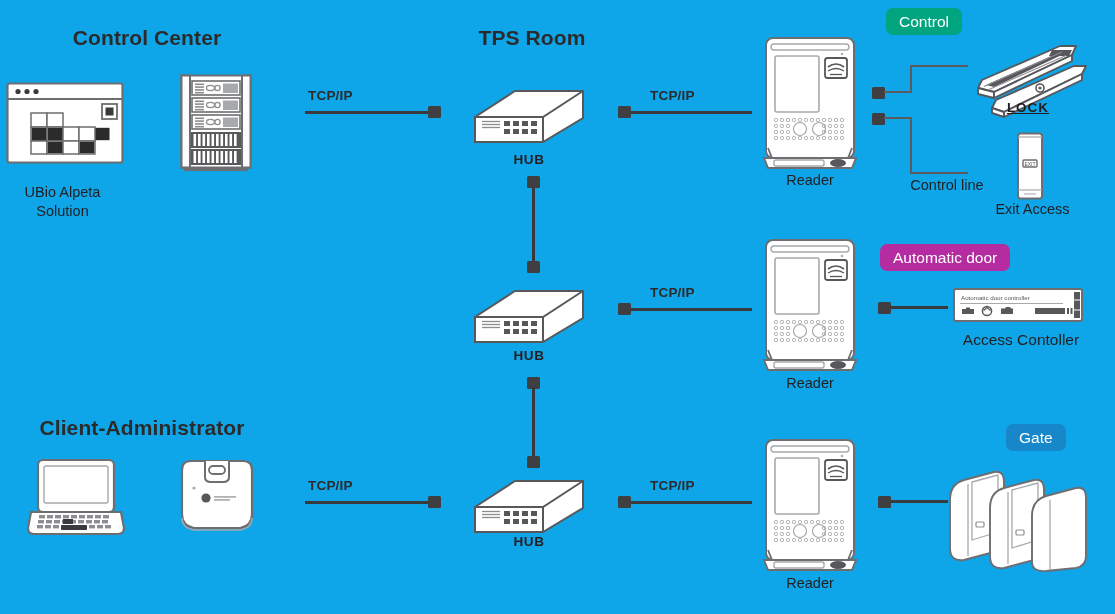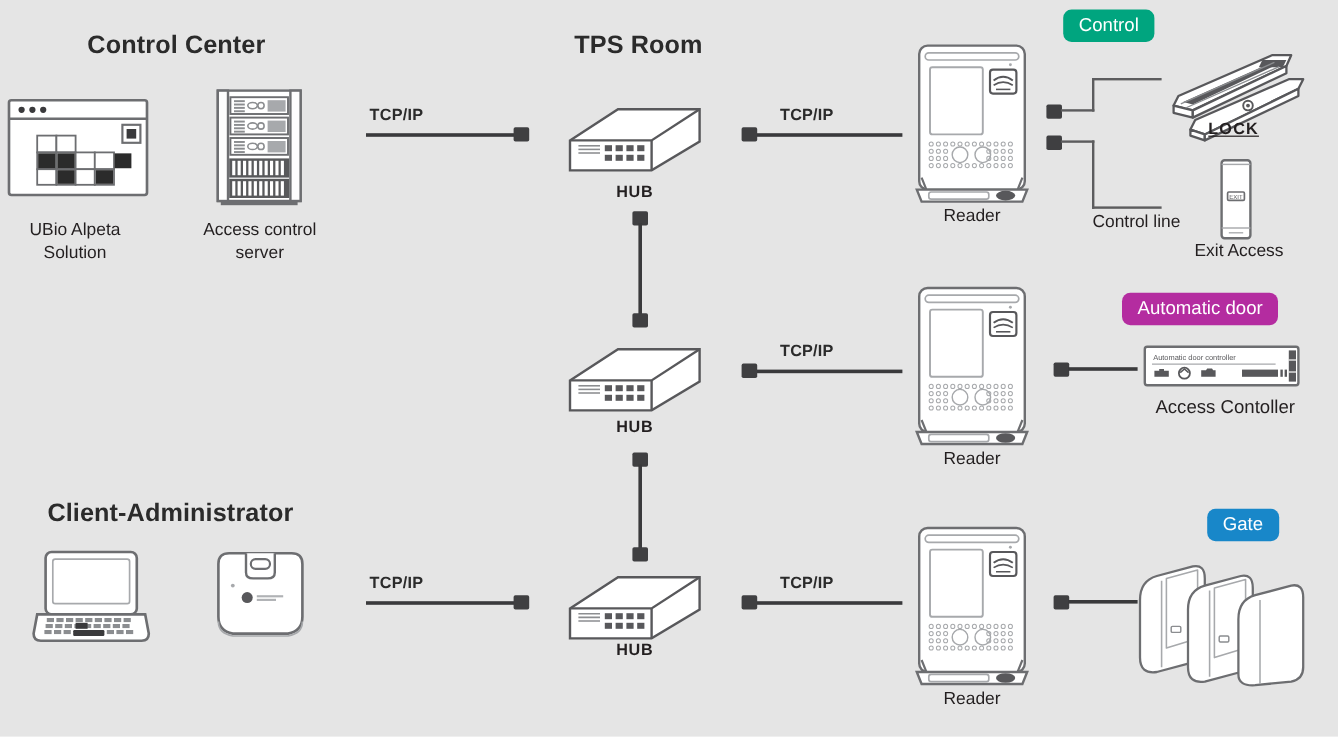--- a/index.html
+++ b/index.html
@@ -9,21 +9,21 @@
   }
   body {
     font-family: "Liberation Sans", sans-serif;
     color: #231f20;
     -webkit-font-smoothing: antialiased;
   }
   #canvas {
     position: relative;
     width: 1115px;
     height: 614px;
-    background: #e5e5e5;
+    background: #0ea5e9;
     overflow: hidden;
   }
   .abs { position: absolute; }
 
   
   .section-title {
     font-size: 21px;
     font-weight: bold;
     color: #2b2b2b;
     letter-spacing: 0.1px;
@@ -215,22 +215,20 @@
           <rect x="31.5" y="77" width="2.6" height="12"></rect>
             <rect x="36" y="77" width="2.6" height="12"></rect>
           <rect x="40.5" y="77" width="2.6" height="12"></rect>
             <rect x="45" y="77" width="2.6" height="12"></rect>
           <rect x="49.5" y="77" width="2.6" height="12"></rect>
             <rect x="54" y="77" width="2.6" height="12"></rect>
         </g>
       </g>
     </svg>
   </div>
-  <div class="abs caption" style="left:144px; top:183px; width:145px;">Access control
-server</div>
 
   <div class="abs link-label" style="left:308px; top:88px; width:120px;">TCP/IP</div>
   <div class="abs wire-h" style="left:305px; top:111px; width:130px;"></div>
   <div class="abs connector" style="left:428px; top:106px;"></div>
 
   <div class="abs" style="left:469px; top:85px;">
     <svg width="120" height="62" viewBox="0 0 120 62">
       <polygon points="6,32 46,6 114,6 114,33 74,57 6,57" fill="#ffffff" stroke="#58585b" stroke-width="2"></polygon>
       <polyline points="6,32 74,32 114,6" fill="none" stroke="#58585b" stroke-width="2"></polyline>
       <line x1="74" y1="32" x2="74" y2="57" stroke="#58585b" stroke-width="2"></line>
@@ -512,21 +510,21 @@
         <circle cx="57" cy="93" r="6.5" stroke-width="1.2"></circle>
       </g>
       <path d="M6 112 L10 122 L86 122 L90 112" fill="#ffffff" stroke="#6d6e71" stroke-width="1.8"></path>
       <path d="M2 122 L6 132 L90 132 L94 122 Z" fill="#ffffff" stroke="#6d6e71" stroke-width="2"></path>
       <rect x="12" y="124" width="50" height="6" rx="2" fill="#ffffff" stroke="#a7a9ac" stroke-width="1.4"></rect>
       <ellipse cx="76" cy="127" rx="8" ry="4" fill="#58585b"></ellipse>
     </svg>
   </div>
   <div class="abs caption" style="left:752px; top:374px; width:116px;">Reader</div>
 
-  <div class="abs badge" style="left:935px; top:244px; background:#b42ca0;">
+  <div class="abs badge" style="left:880px; top:244px; background:#b42ca0;">
     <span>Automatic door</span>
   </div>
 
   <div class="abs connector" style="left:878px; top:302px;"></div>
   <div class="abs wire-h" style="left:890px; top:306px; width:58px;"></div>
 
   <div class="abs" style="left:953px; top:288px;">
     <svg width="130" height="34" viewBox="0 0 130 34">
       <rect x="1" y="1" width="128" height="32" rx="2" fill="#ffffff" stroke="#6d6e71" stroke-width="2"></rect>
       <text x="8" y="12" font-family="'Liberation Sans', sans-serif" font-size="6.2" fill="#58585b">Automatic door controller</text>

